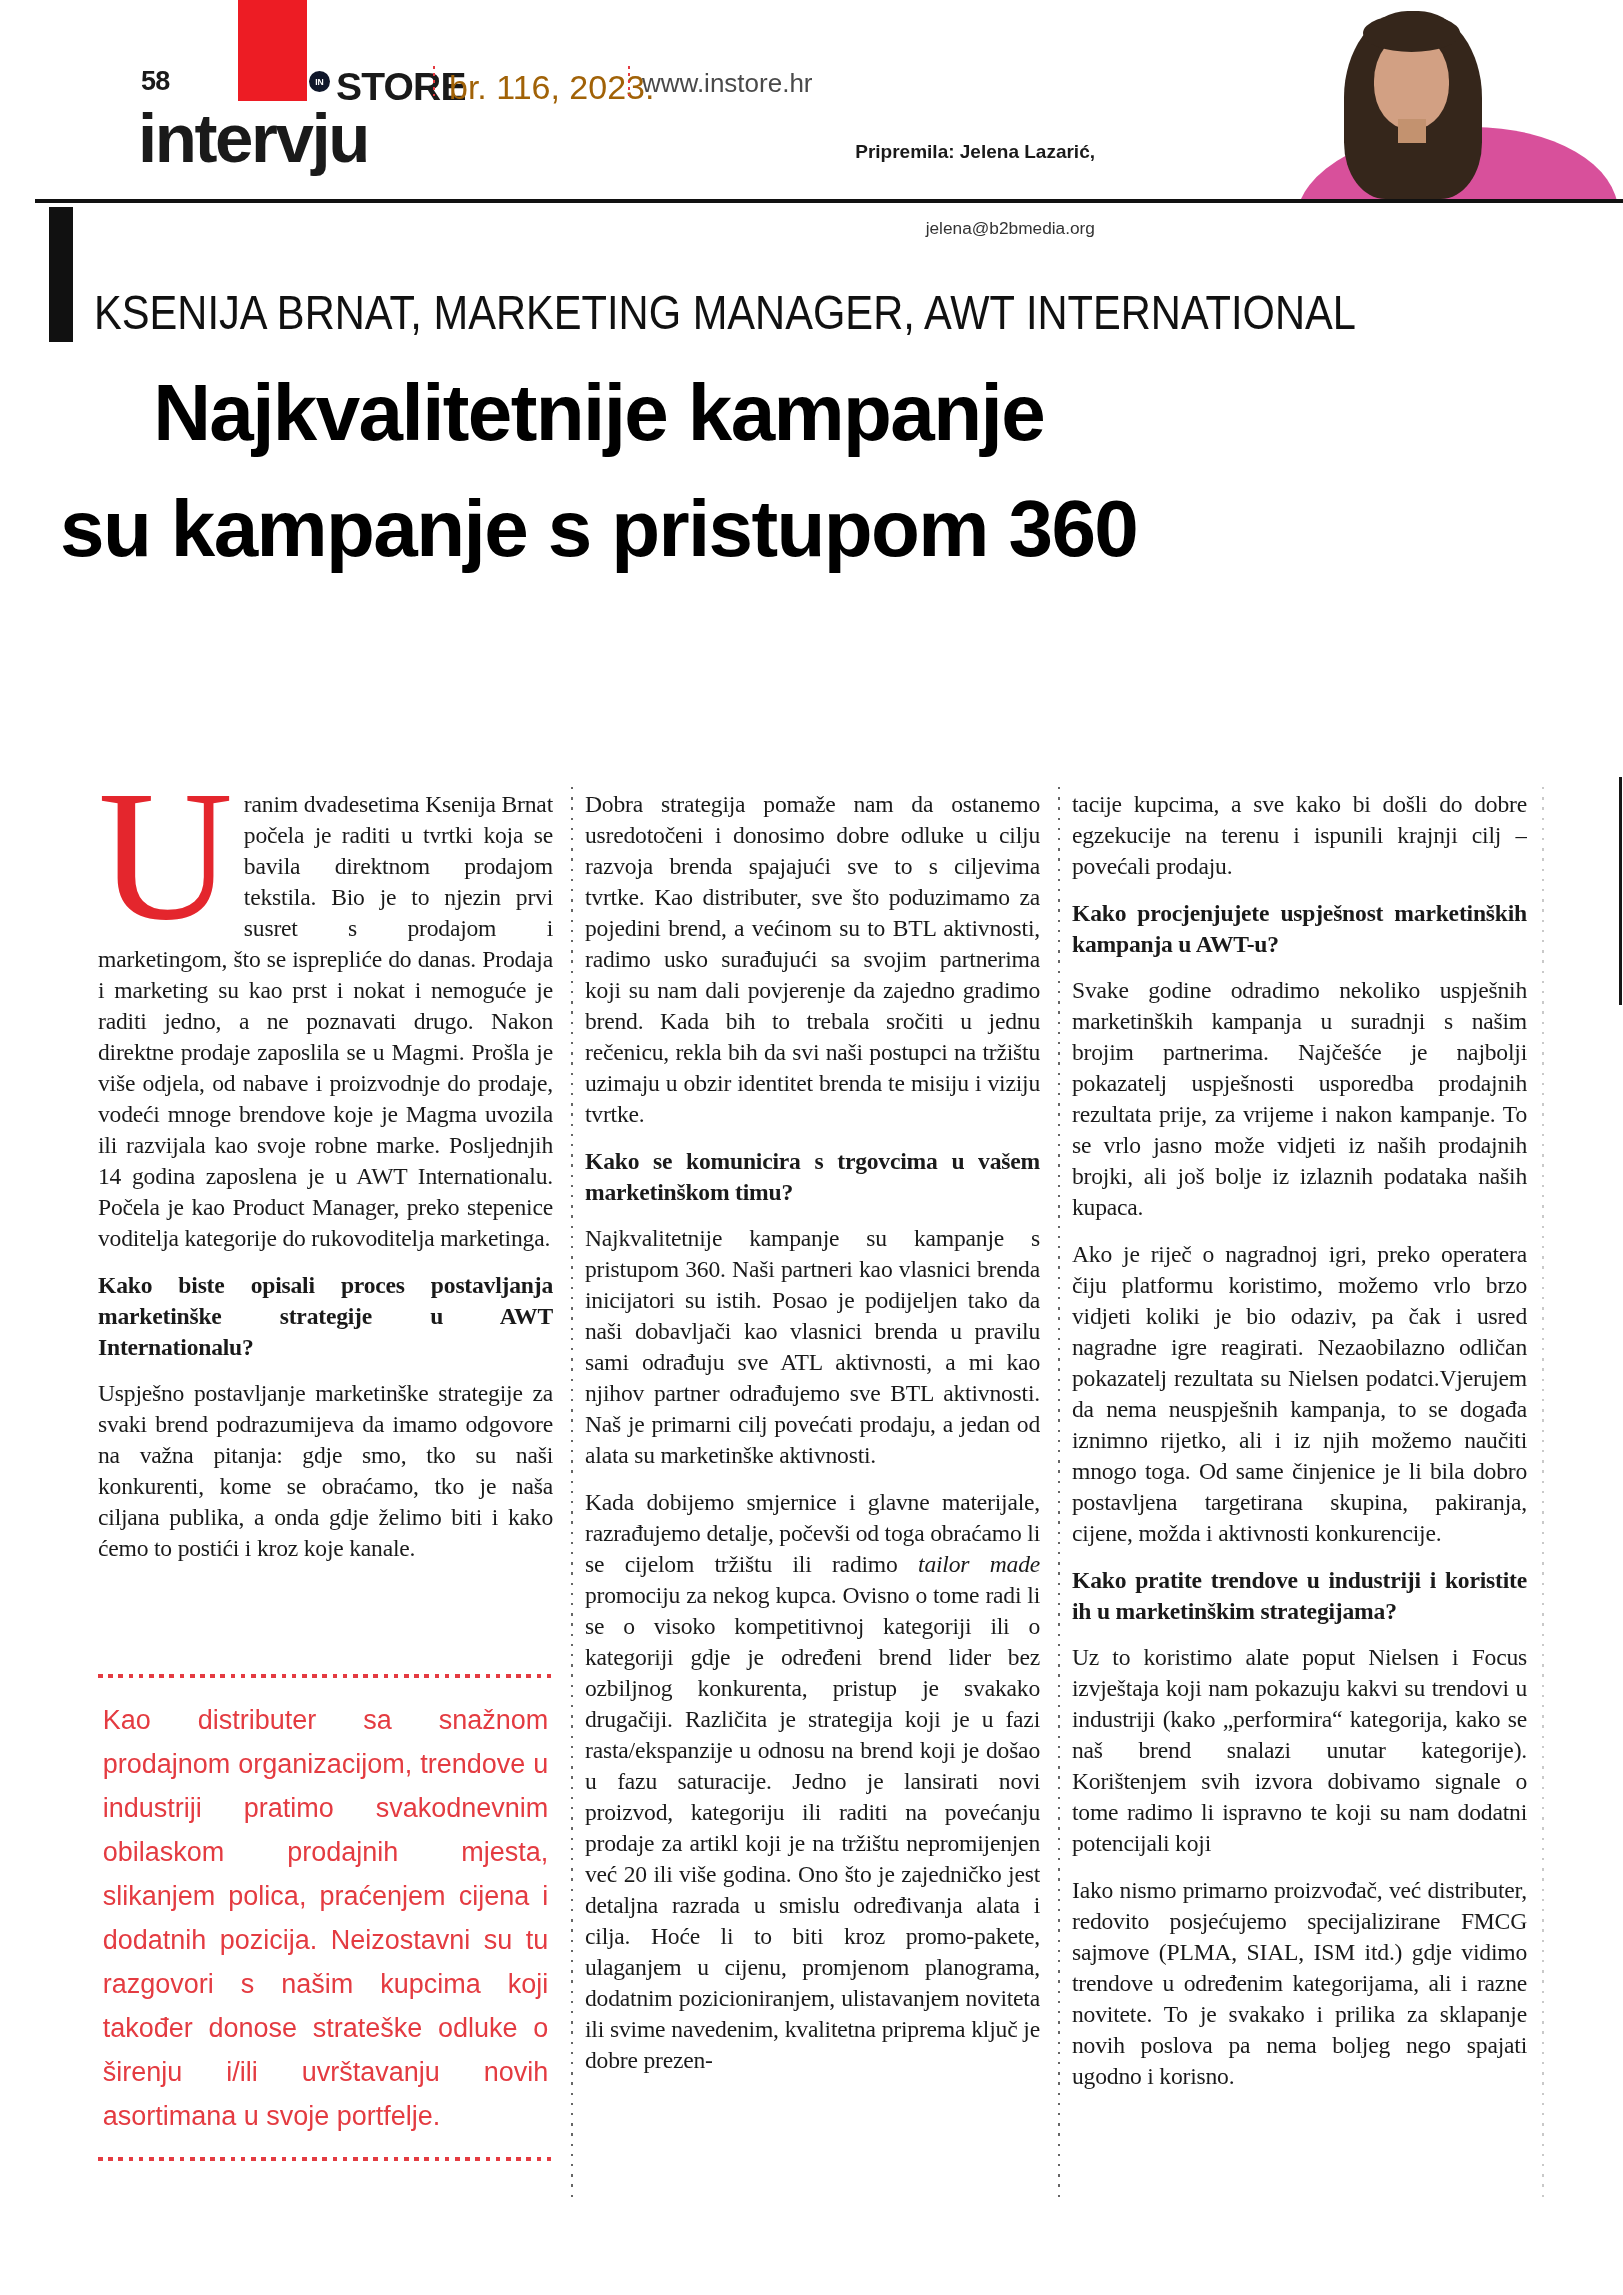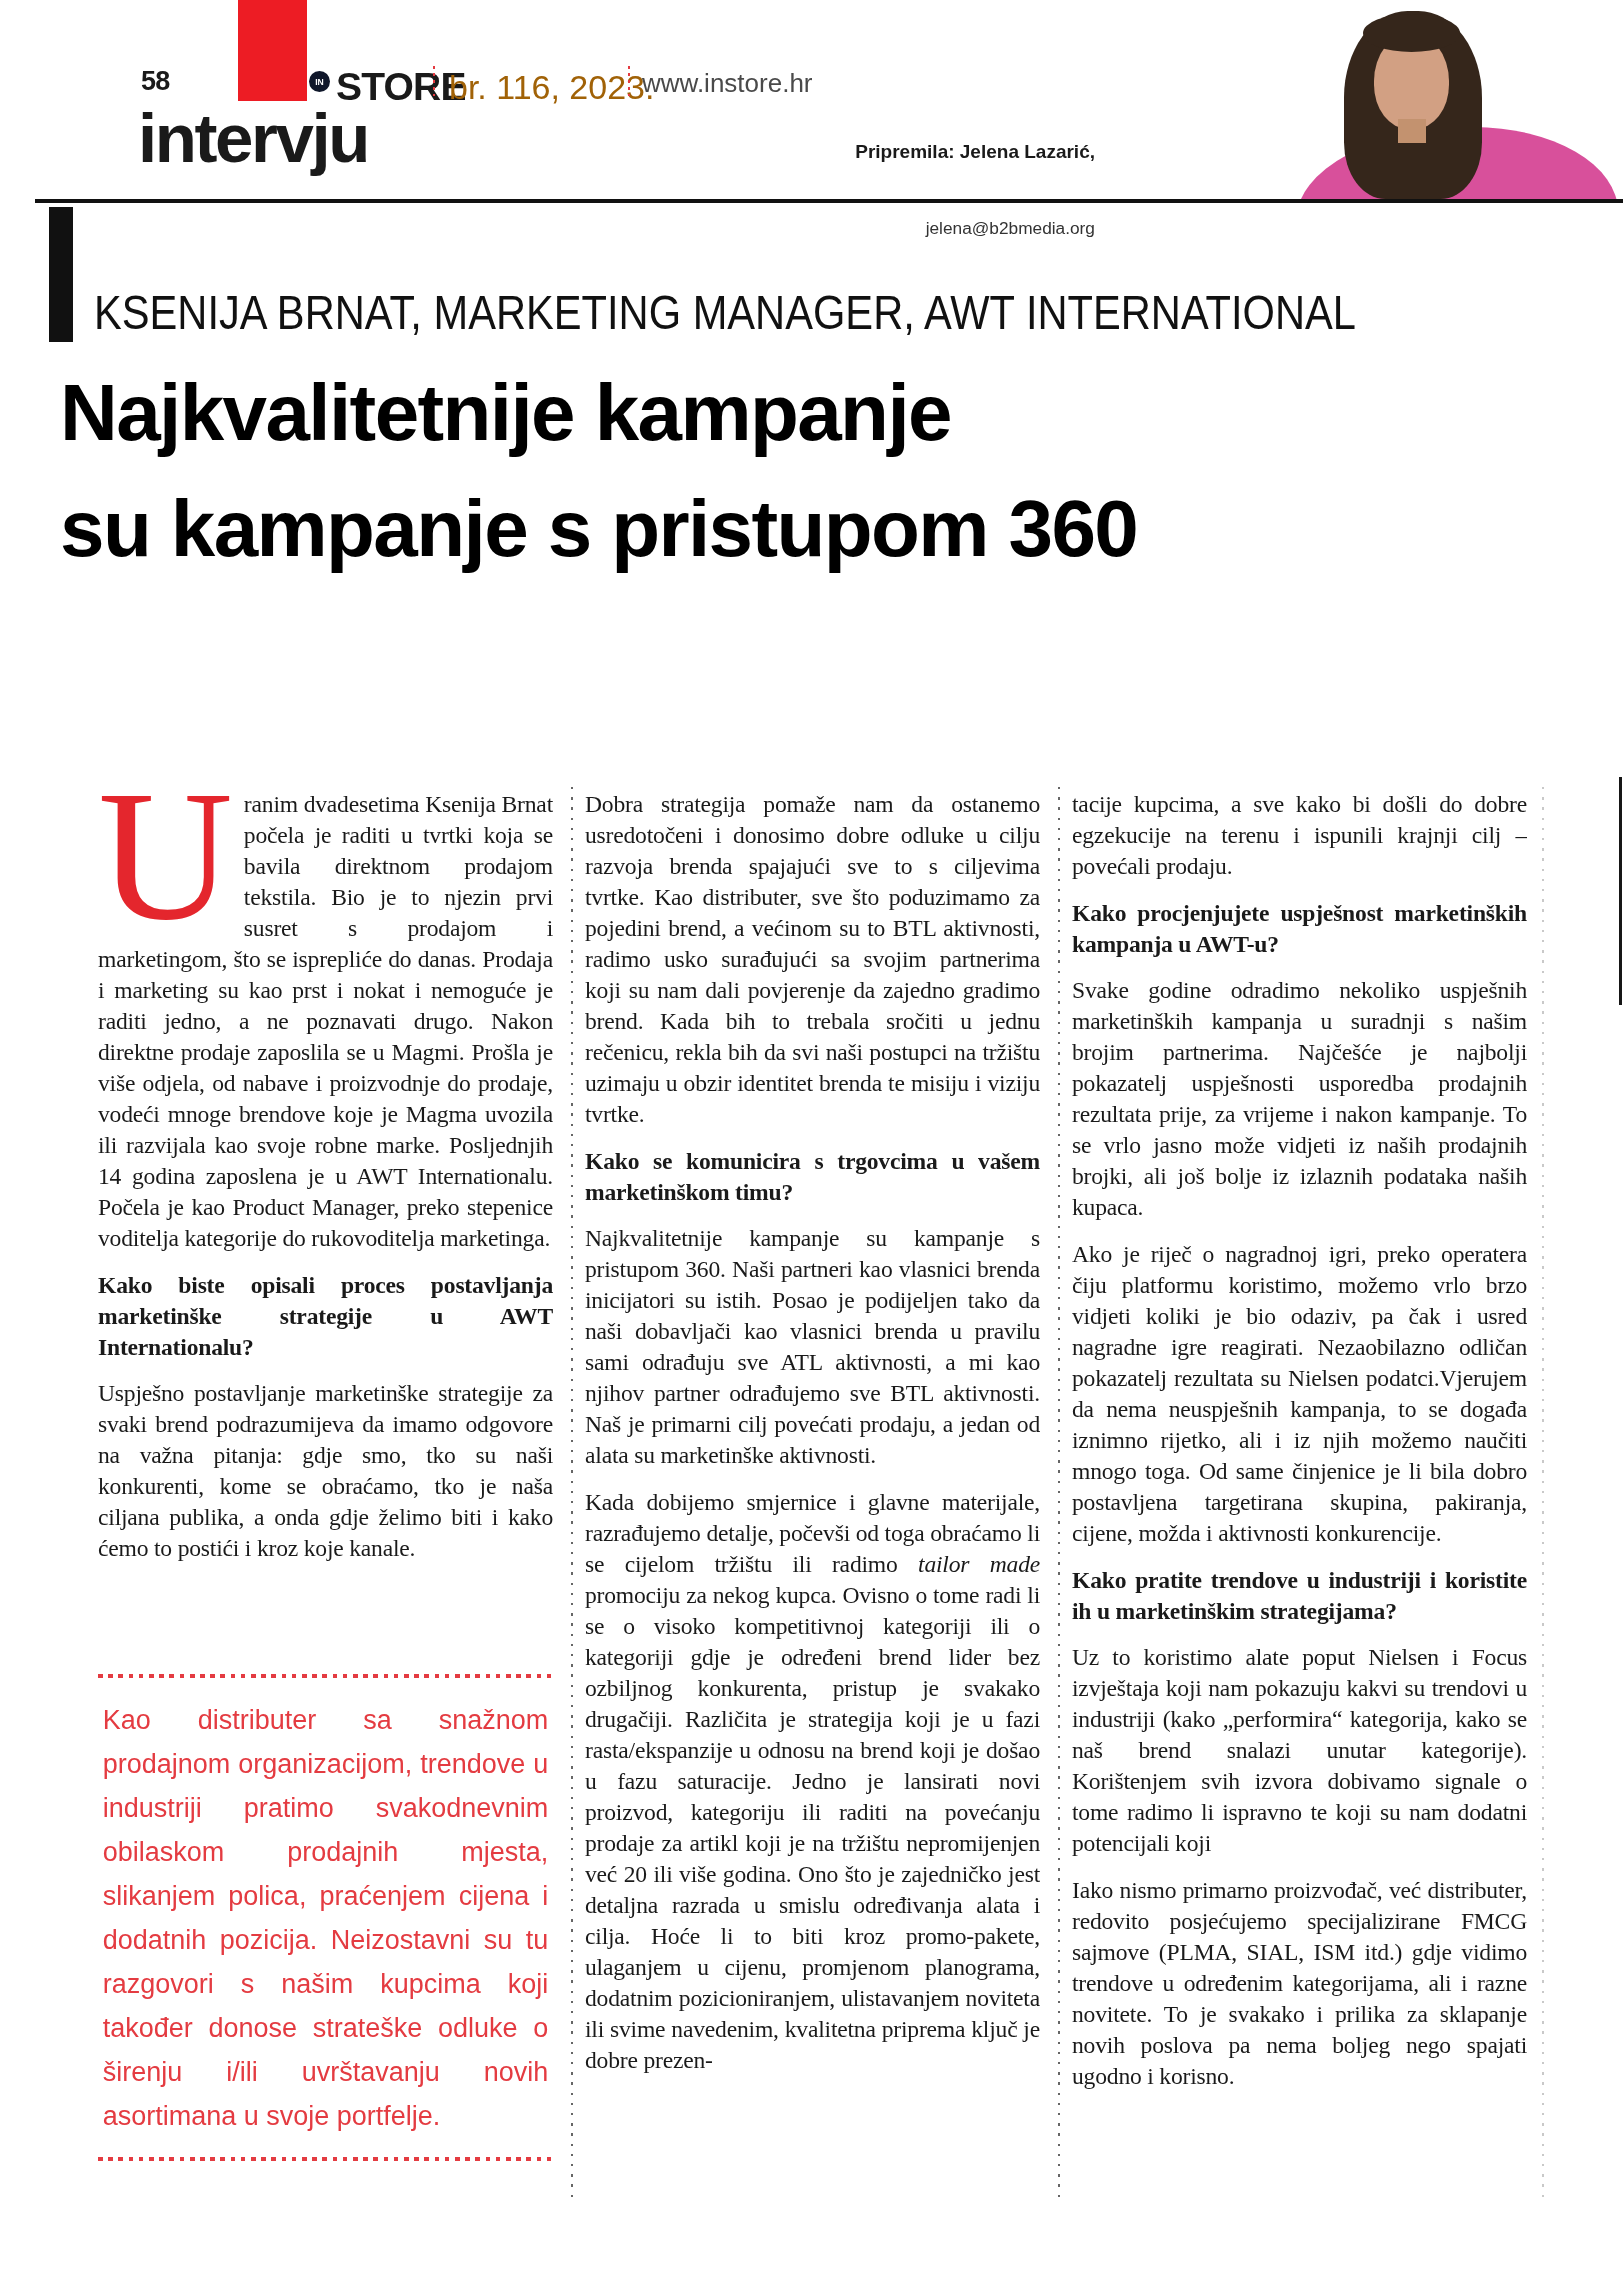--- a/index.html
+++ b/index.html
@@ -39,21 +39,21 @@
   .photo .fringe { position:absolute; left:91px; top:4.7px; width:97px; height:38px;
     background:#35261b; border-radius:50%; }
   .photo .neck { position:absolute; left:126px; top:110px; width:28px; height:23.6px; background:#c3926f; }
   .hrule { position:absolute; left:35px; top:199px; width:1588px; height:3.9px; background:#111; }
   
   .kbar { position:absolute; left:49px; top:207px; width:23.6px; height:135px; background:#111; }
   .kicker { position:absolute; left:94px; top:284px; font-family:"Liberation Sans",sans-serif;
     font-size:49px; letter-spacing:0; transform:scaleX(.85); transform-origin:0 50%; white-space:nowrap; color:#111; }
   
   .headline { position:absolute; left:60px; top:355px; font-family:"Liberation Sans",sans-serif;
-    font-weight:900; font-size:80px; line-height:116px; letter-spacing:-1.6px; color:#000; white-space:nowrap; }
+    font-weight:900; font-size:80px; line-height:116px; letter-spacing:-1.6px; color:#000; white-space:nowrap;text-align:center; }
   .deck { position:absolute; left:55px; top:671px; font-family:"Liberation Sans",sans-serif;
     font-size:29px; color:#1b1b1b; }
   
   .col { position:absolute; top:789px; width:455px; overflow:hidden; text-align:justify;
     font-size:23.6px; line-height:31px; letter-spacing:-0.2px; }
   .col p { margin:0 0 15.7px; }
   .col .question { font-weight:bold; margin:0 0 15.7px; }
   #col1 { left:98px; height:895px; line-height:31px; }
   #col2 { left:585px; height:1414px; }
   #col3 { left:1072px; height:1414px; }

